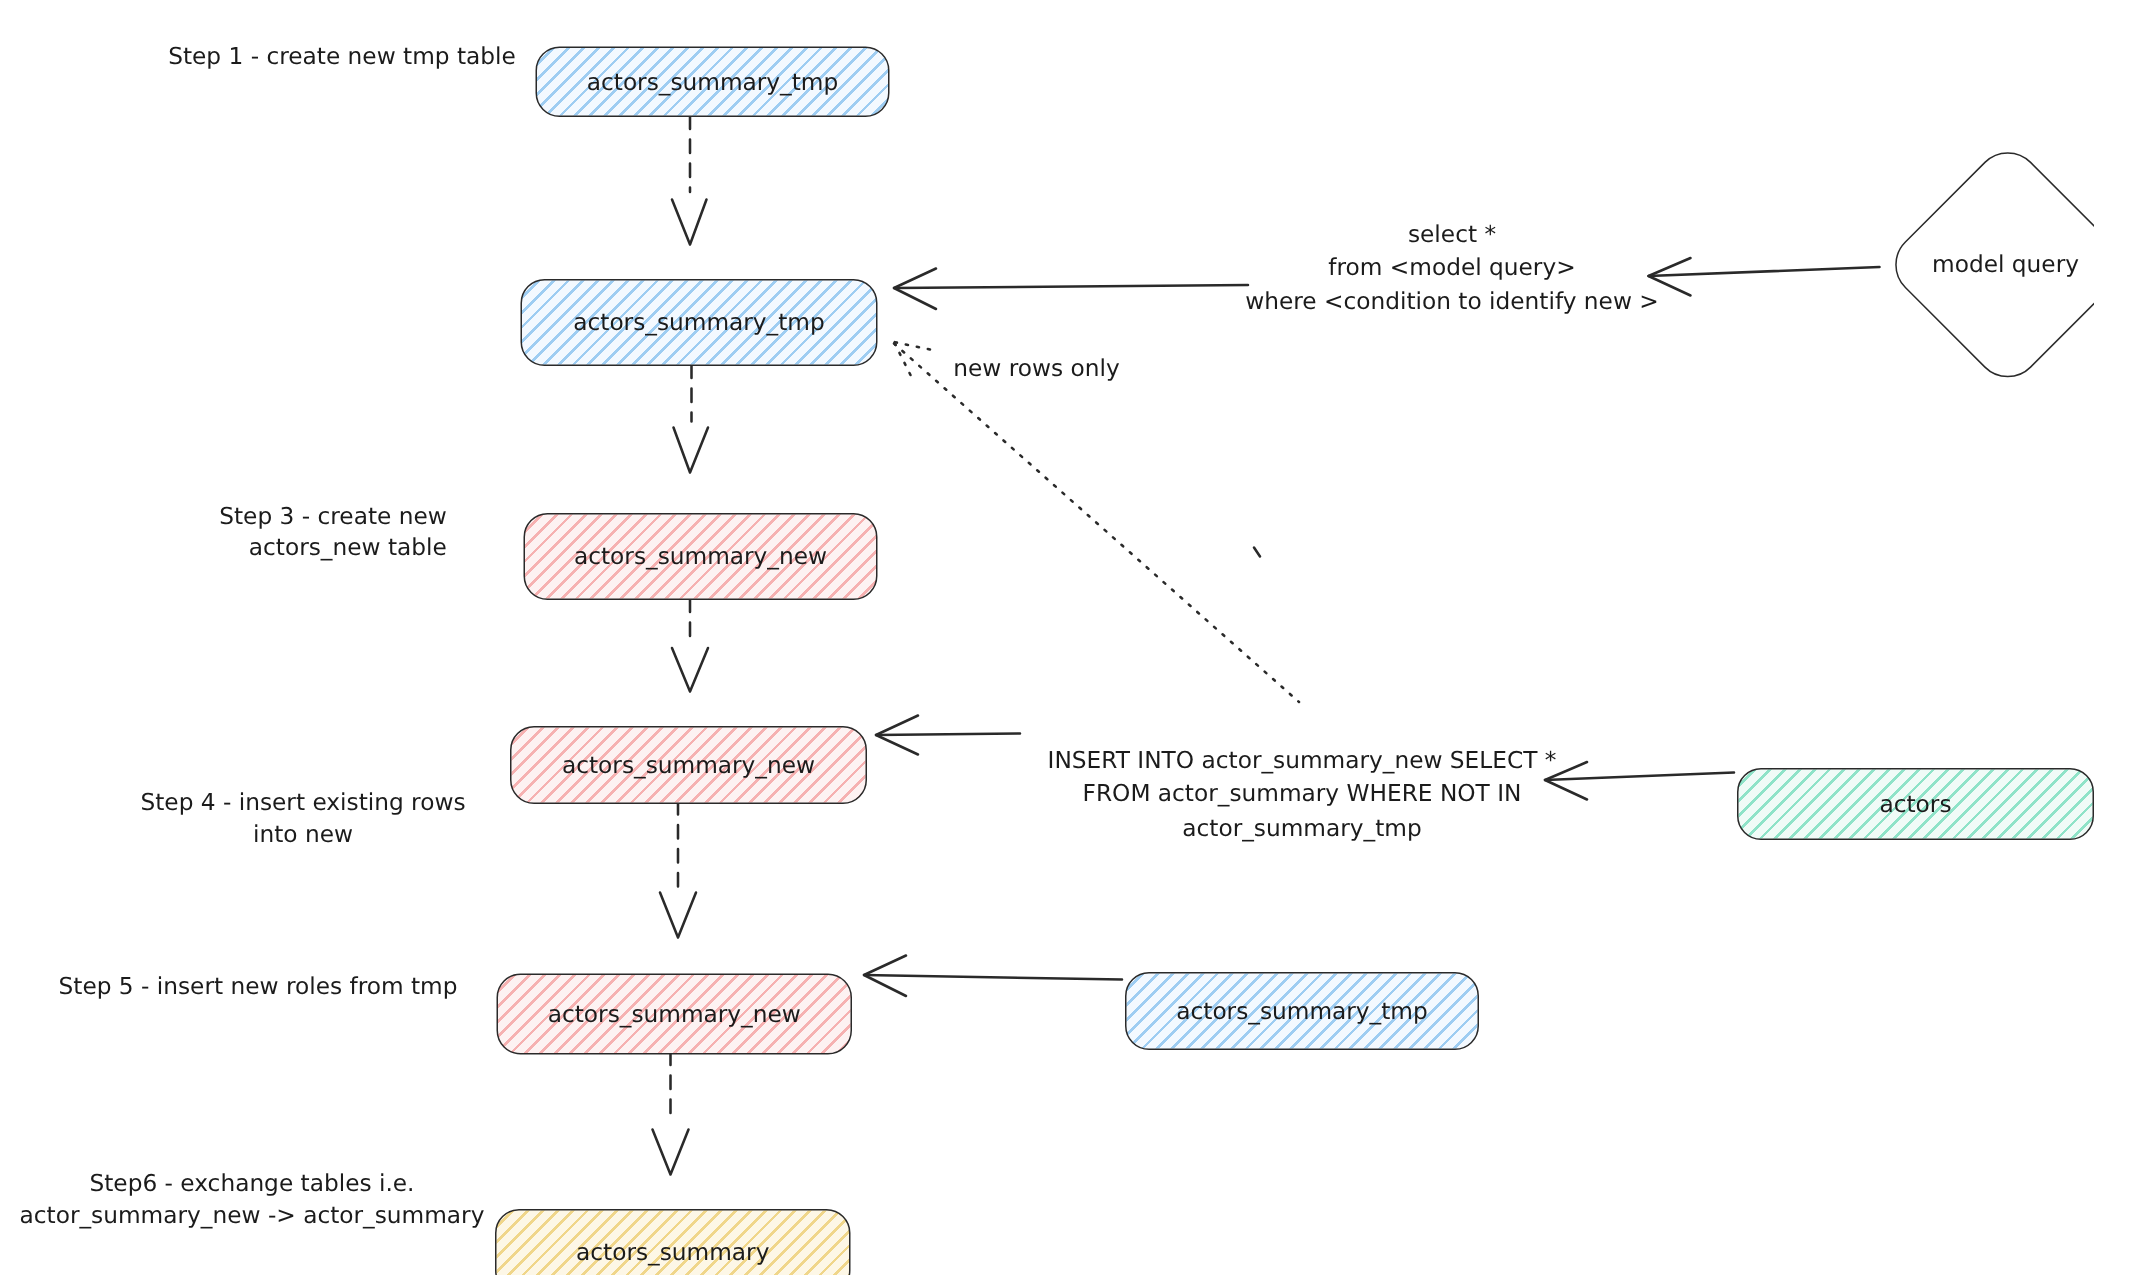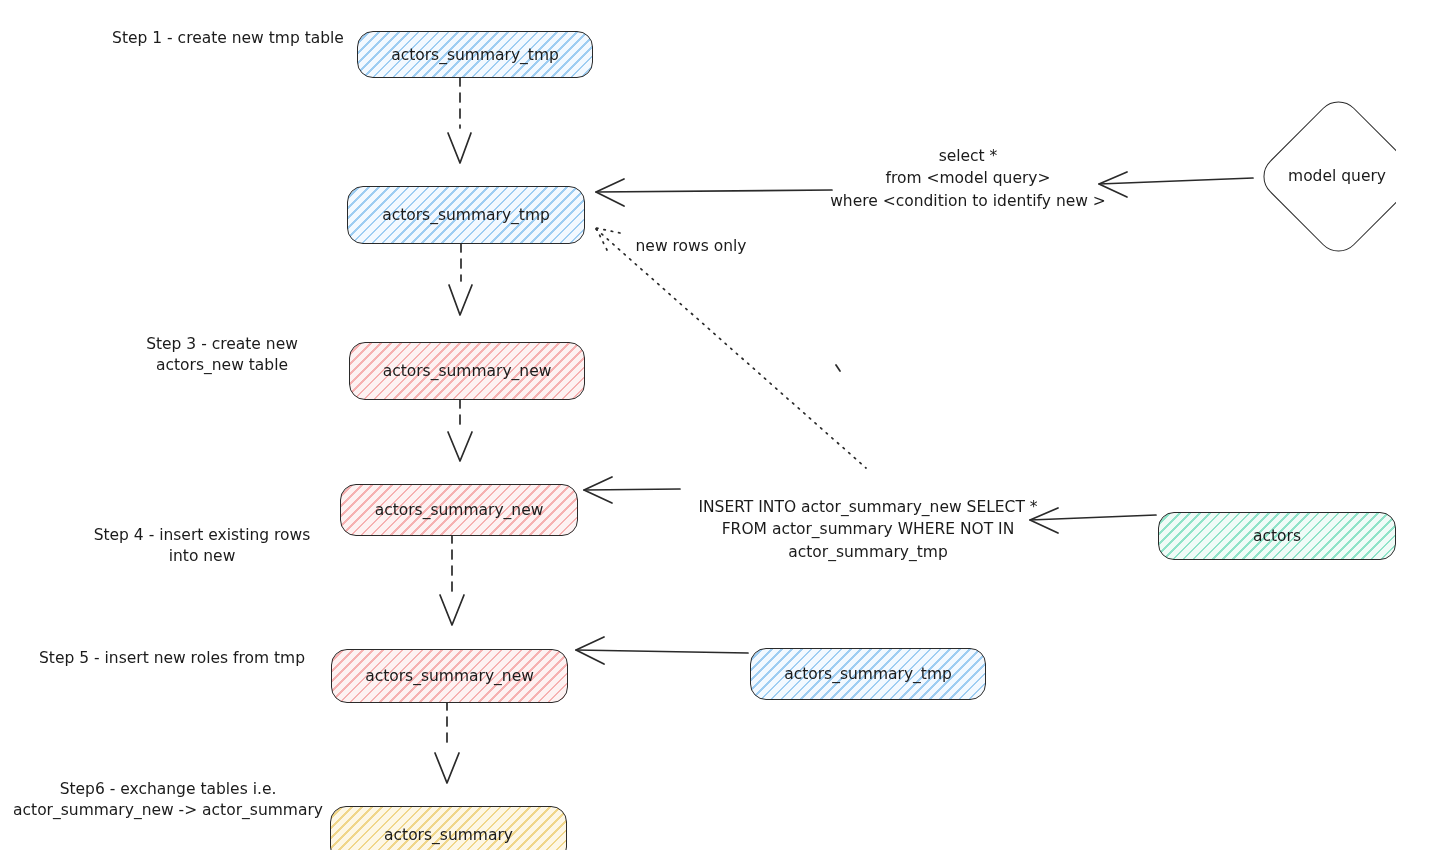--- a/index.html
+++ b/index.html
@@ -71,21 +71,21 @@
     <path d="M748 653 L576 650"></path>
     <path d="M604 637 L576 650 L604 664"></path>
 
     <path d="M596 229 L866 468" stroke-dasharray="1.5 6"></path>
     <path d="M620 233 L596 228 M607 250 L596 228" stroke-dasharray="1.5 6"></path>
 
     <path d="M836 365 L840 371"></path>
   </svg>
 
   <div class="step-label" style="left:228px;top:38px;">Step 1 - create new tmp table</div>
-  <div class="step-label" style="left:222px;top:355px;">Step 3 - create new
+  <div class="step-label" style="left:222px;top:355px;text-align:right;">Step 3 - create new
 actors_new table</div>
   <div class="step-label" style="left:202px;top:498px;margin-top:48px;">Step 4 - insert existing rows
 into new</div>
   <div class="step-label" style="left:172px;top:658px;">Step 5 - insert new roles from tmp</div>
   <div class="step-label" style="left:168px;top:800px;">Step6 - exchange tables i.e.
 actor_summary_new -&gt; actor_summary</div>
 
   <div class="node hatch-blue" style="left:357px;top:11px;width:236px;height:47px;">
     <span>actors_summary_tmp</span>
   </div>

